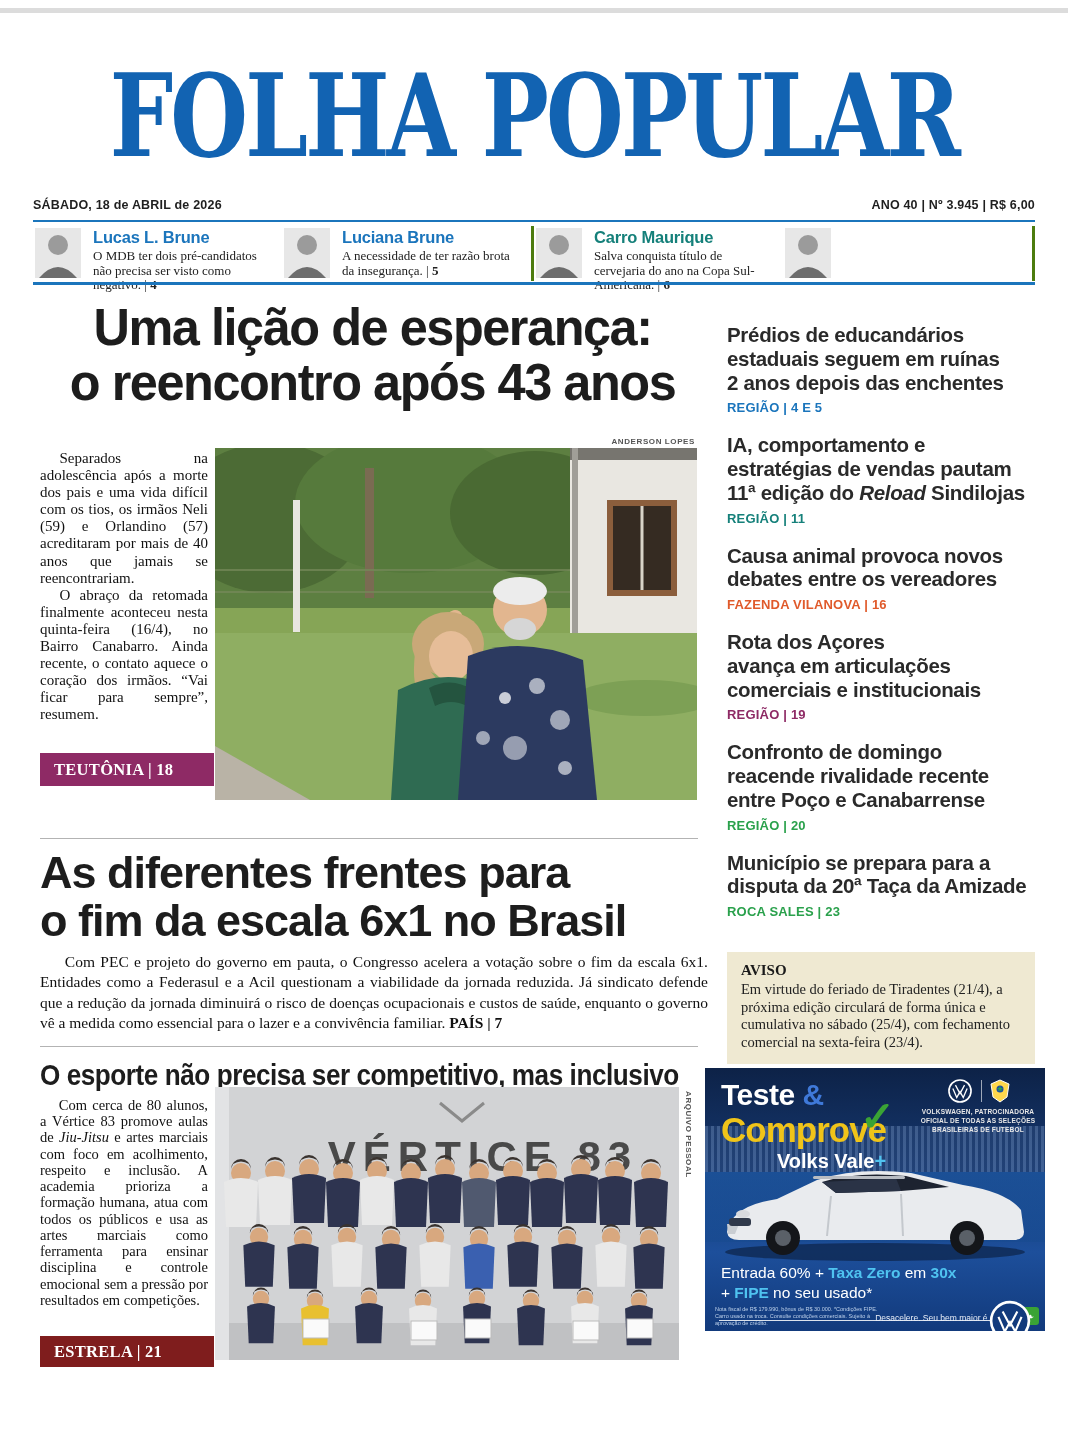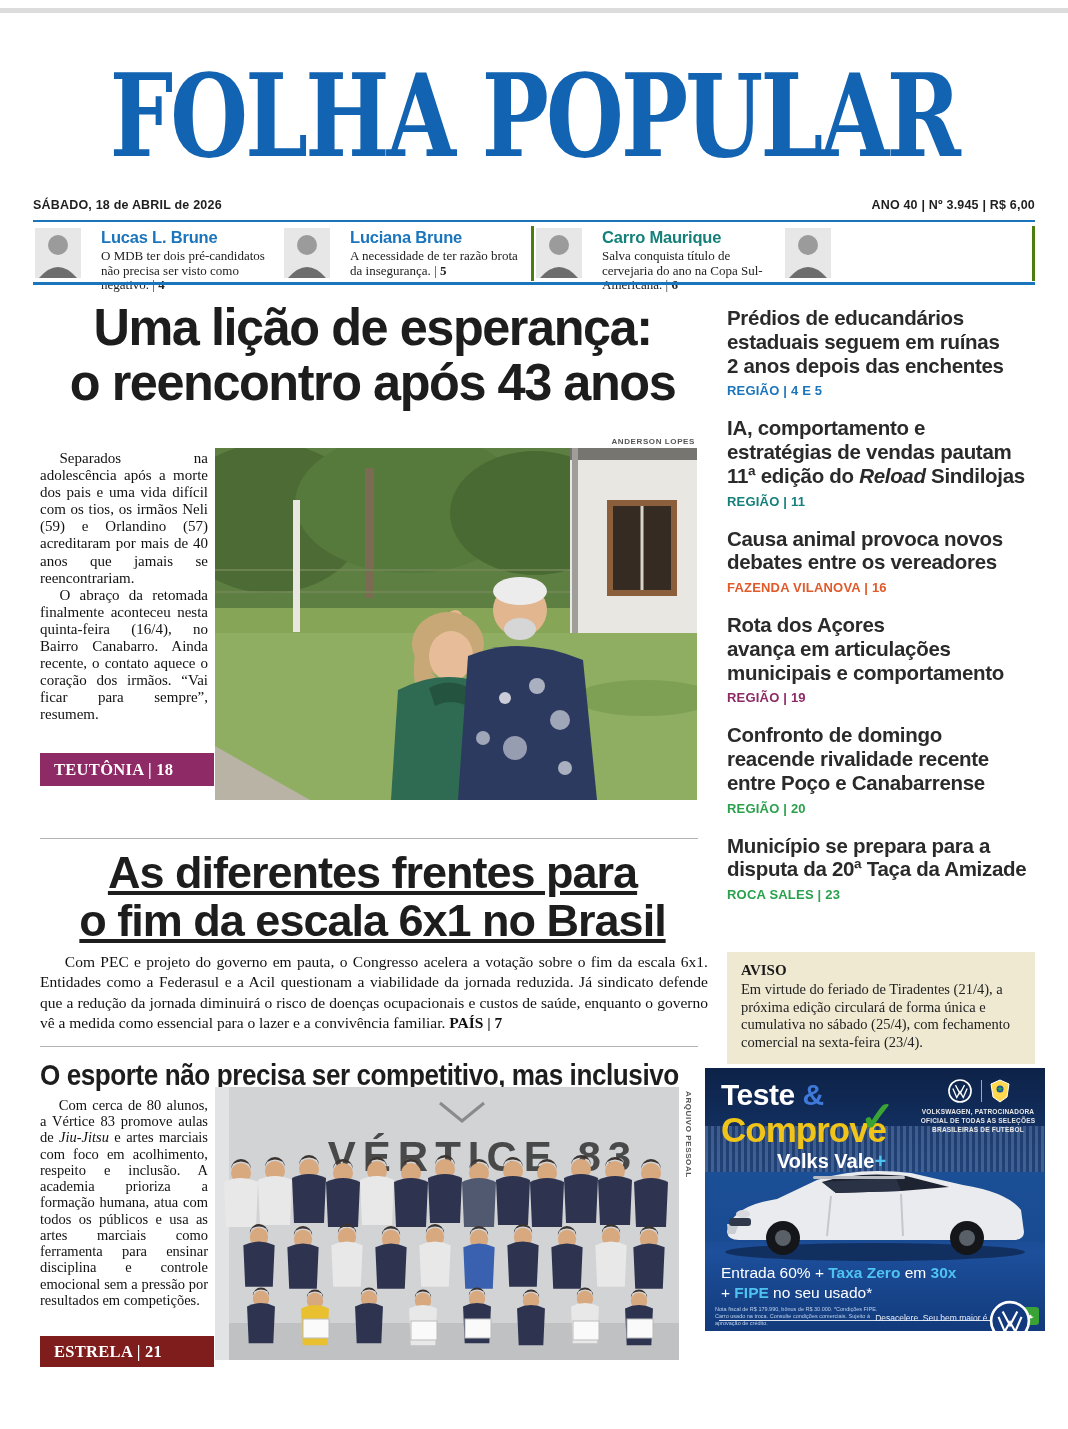--- a/index.html
+++ b/index.html
@@ -20,21 +20,21 @@
   }
   .dateline {
     left:33px; top:198px; width:1002px; display:flex; justify-content:space-between;
     font-weight:700; font-size:12.5px; color:#1f1f1f; letter-spacing:.2px;
   }
   .rule-blue-thin { left:33px; top:220px; width:1002px; height:2px; background:#1b75bc; }
   .rule-blue-thick { left:33px; top:282px; width:1002px; height:3px; background:#1b75bc; }
 
   
   .columnists { left:33px; top:226px; width:1002px; height:55px; display:flex; }
-  .columnist { flex:1 1 0; display:flex; gap:20px; padding:2px 8px 2px 2px; }
+  .columnist { flex:1 1 0; display:flex; gap:12px; padding:2px 8px 2px 2px; }
   .columnist.sep { border-right:3px solid #4d7c0f; }
   .portrait { width:46px; height:50px; flex:none; background:#e9e9e9; }
   .cname { font-weight:700; font-size:16.5px; margin-bottom:2px; letter-spacing:-0.2px; }
   .cteaser { font-family:"Liberation Serif", serif; font-size:13px; line-height:1.12; color:#222; }
 
   
   .lead-hl {
     left:40px; top:300px; width:665px; text-align:center;
     font-weight:700; font-size:52px; line-height:1.06; color:#1d1d1d; letter-spacing:-1.5px;
     transform:scaleX(0.97); transform-origin:center top;
@@ -51,39 +51,39 @@
   .tag-box {
     color:#fff; font-family:"Liberation Serif", serif; font-weight:700; font-size:16.5px;
     display:flex; align-items:center; padding-left:14px; letter-spacing:.3px;
   }
   .tag-lead { left:40px; top:753px; width:174px; height:33px; }
 
   
   .divider { height:1px; background:#b3b3b3; }
   .div1 { left:40px; top:838px; width:658px; }
   .hl2 {
-    left:40px; top:849px; width:665px; text-align:center;
-    font-weight:700; font-size:45px; line-height:1.07; letter-spacing:-1px; color:#1d1d1d;text-decoration:underline;
+    left:40px; top:849px; width:665px; text-align:left;
+    font-weight:700; font-size:45px; line-height:1.07; letter-spacing:-1px; color:#1d1d1d;
   }
   .body2 { left:40px; top:952px; width:668px; font-family:"Liberation Serif", serif;
     font-size:15.5px; line-height:1.32; text-align:justify; color:#111; }
   .body2 p { text-indent:1.6em; }
 
   
   .div2 { left:40px; top:1046px; width:658px; }
   .hl3 { left:40px; top:1058px; width:700px; font-weight:700; font-size:30px;
     letter-spacing:-0.5px; color:#1d1d1d; transform:scaleX(0.87); transform-origin:left top; white-space:nowrap; }
   .body3 { left:40px; top:1097px; width:168px; font-size:14.5px; line-height:1.12; }
   .tag3 { left:40px; top:1336px; width:174px; height:31px; }
   .photo2 { left:215px; top:1087px; width:464px; height:273px; overflow:hidden; }
   .credit2 { left:684px; top:1091px; writing-mode:vertical-rl;
     font-weight:700; font-size:8px; color:#555; letter-spacing:.6px; }
 
   
-  .rail { left:727px; top:306px; width:308px; }
+  .rail { left:727px; top:323px; width:308px; }
   .rail-item { margin-bottom:18px; }
   .rail-hl { font-weight:700; font-size:20.5px; line-height:1.16; color:#2a2a2a;
     letter-spacing:-0.3px; margin-bottom:6px; white-space:pre-line; }
   .kicker { font-weight:700; font-size:13px; letter-spacing:.2px; }
   .aviso { left:727px; top:952px; width:308px; background:#efe9d2; padding:10px 14px 12px; }
   .aviso-title { font-family:"Liberation Serif", serif; font-weight:700; font-size:15px; margin-bottom:2px; }
   .aviso-body { font-family:"Liberation Serif", serif; font-size:14.5px; line-height:1.22; color:#222; }
 
   
   .ad { left:705px; top:1068px; width:340px; height:263px; overflow:hidden;
@@ -326,21 +326,21 @@
     <div class="kicker" style="color: rgb(21, 128, 122);">REGIÃO | 11</div>
   </div>
   <div class="rail-item">
     <h3 class="rail-hl">Causa animal provoca novos
 debates entre os vereadores</h3>
     <div class="kicker" style="color: rgb(224, 90, 43);">FAZENDA VILANOVA | 16</div>
   </div>
   <div class="rail-item">
     <h3 class="rail-hl">Rota dos Açores
 avança em articulações
-municipais e comportamento</h3>
+comerciais e institucionais</h3>
     <div class="kicker" style="color: rgb(142, 42, 101);">REGIÃO | 19</div>
   </div>
   <div class="rail-item">
     <h3 class="rail-hl">Confronto de domingo
 reacende rivalidade recente
 entre Poço e Canabarrense</h3>
     <div class="kicker" style="color: rgb(42, 161, 76);">REGIÃO | 20</div>
   </div>
   <div class="rail-item">
     <h3 class="rail-hl">Município se prepara para a

